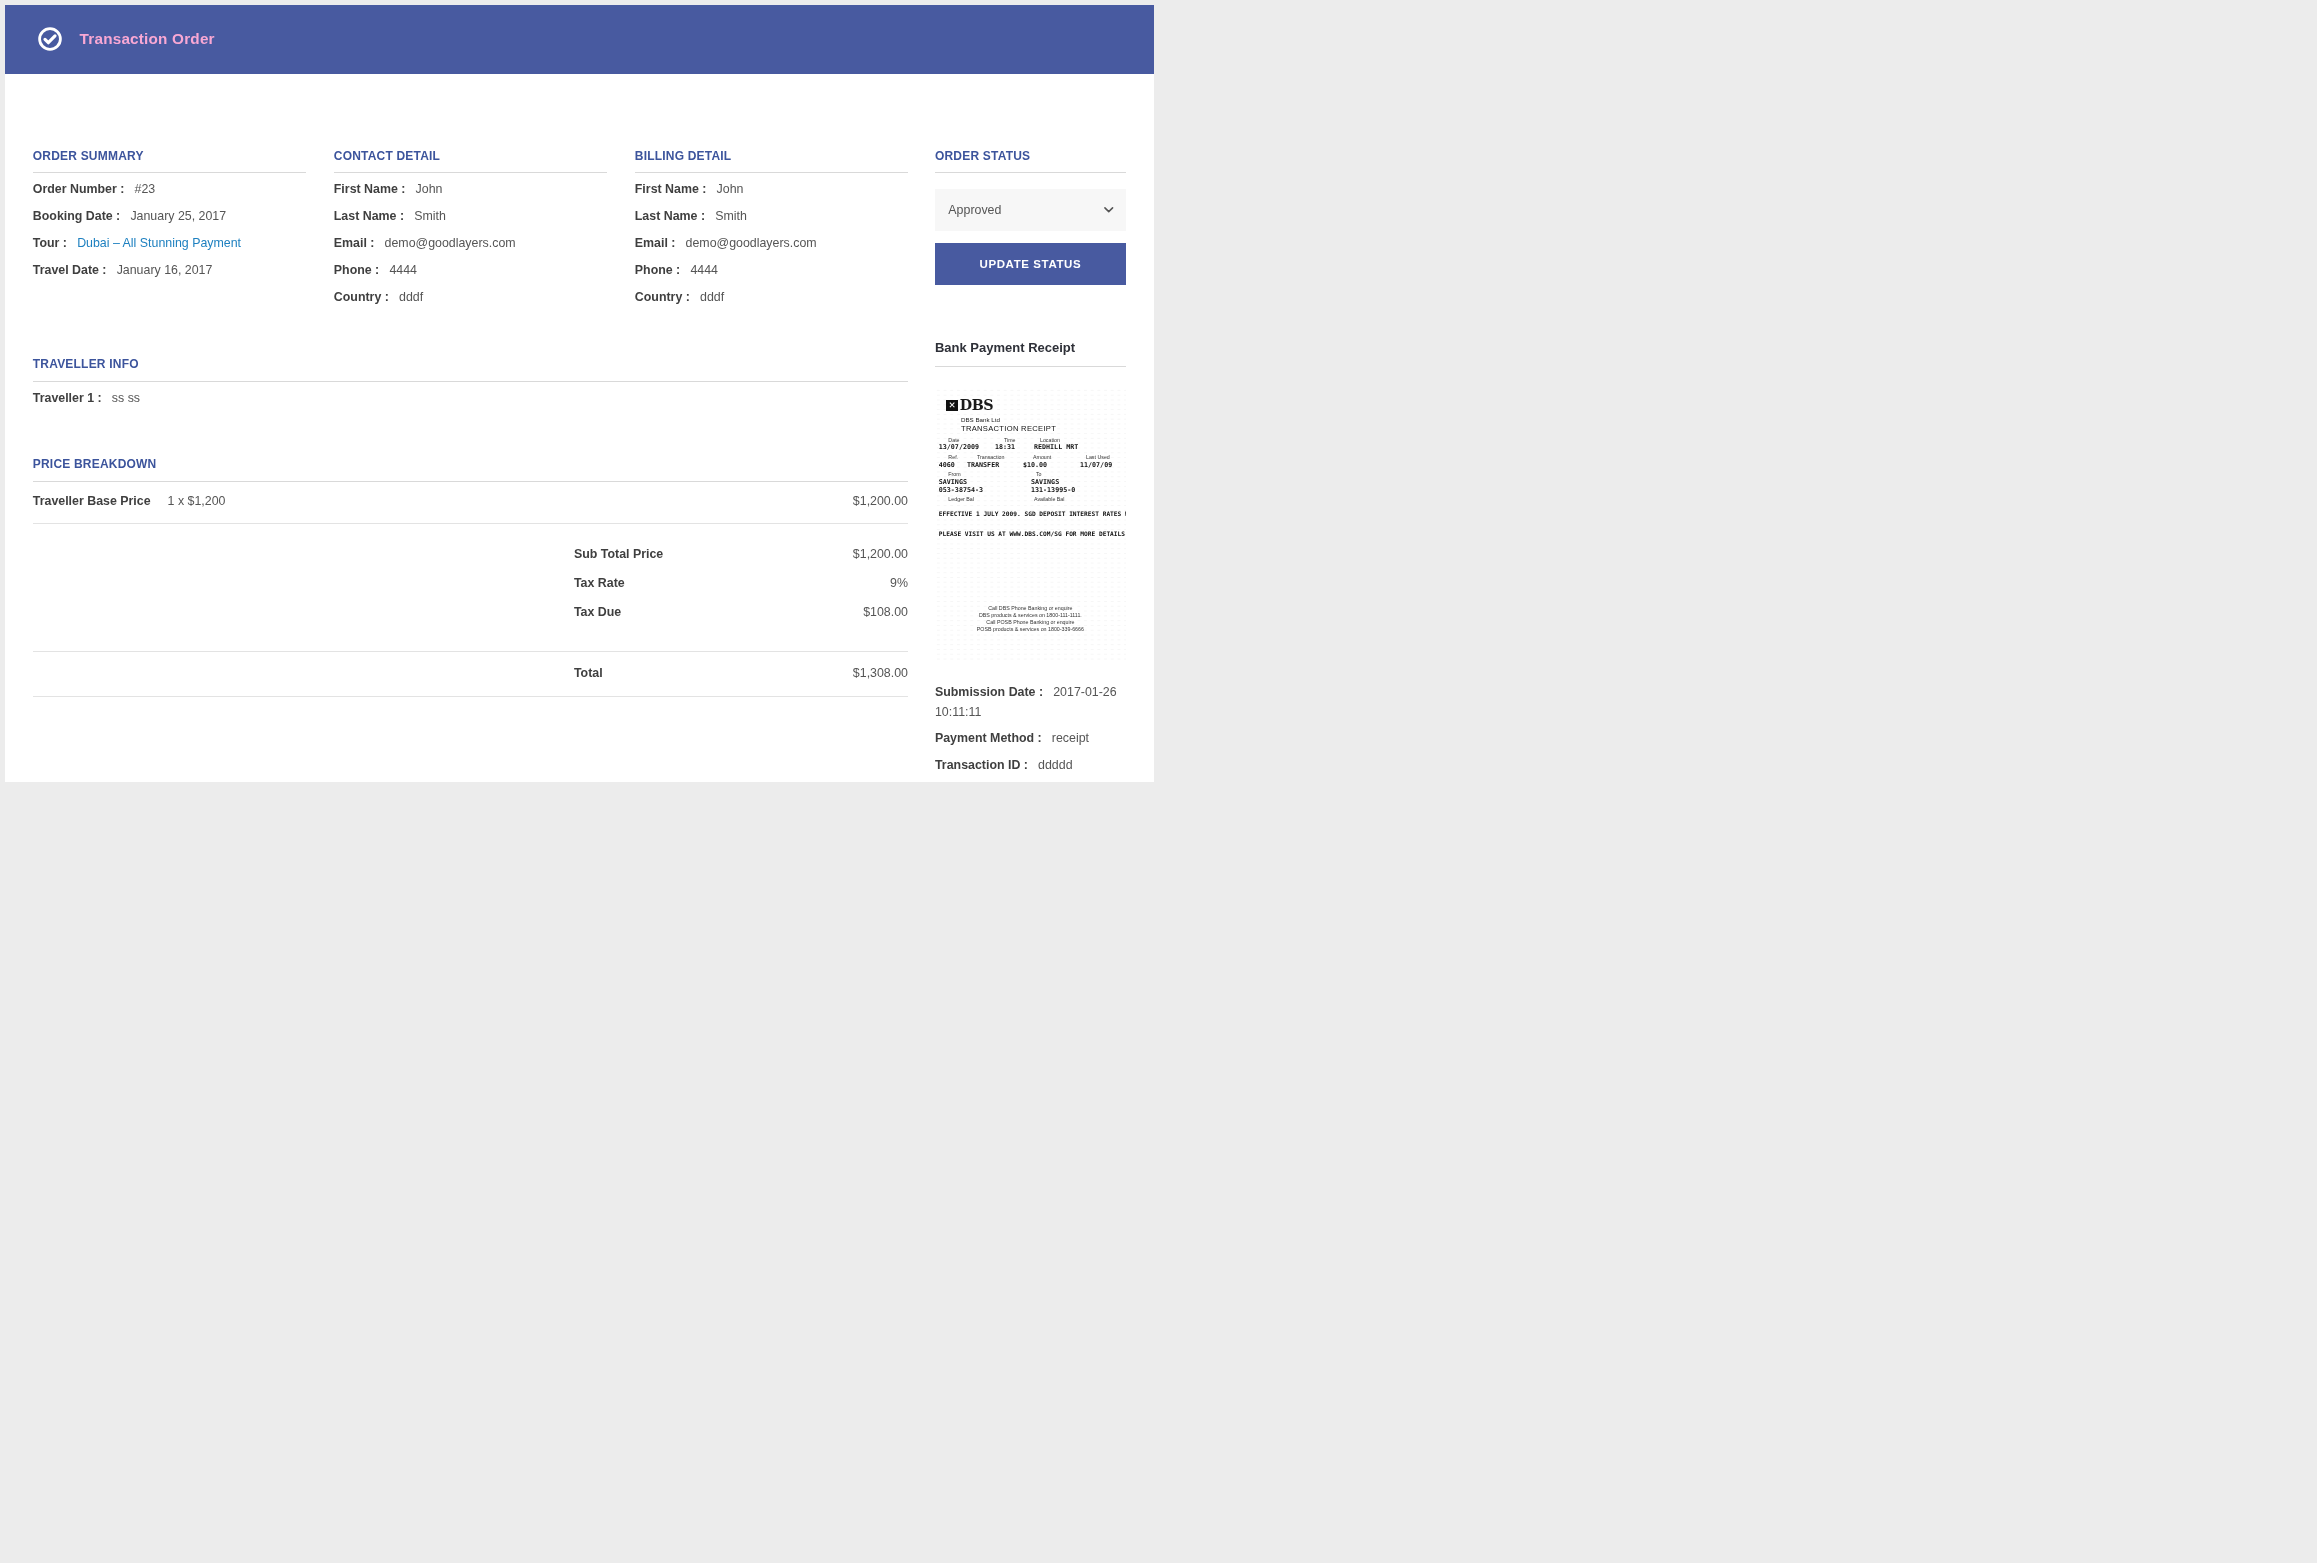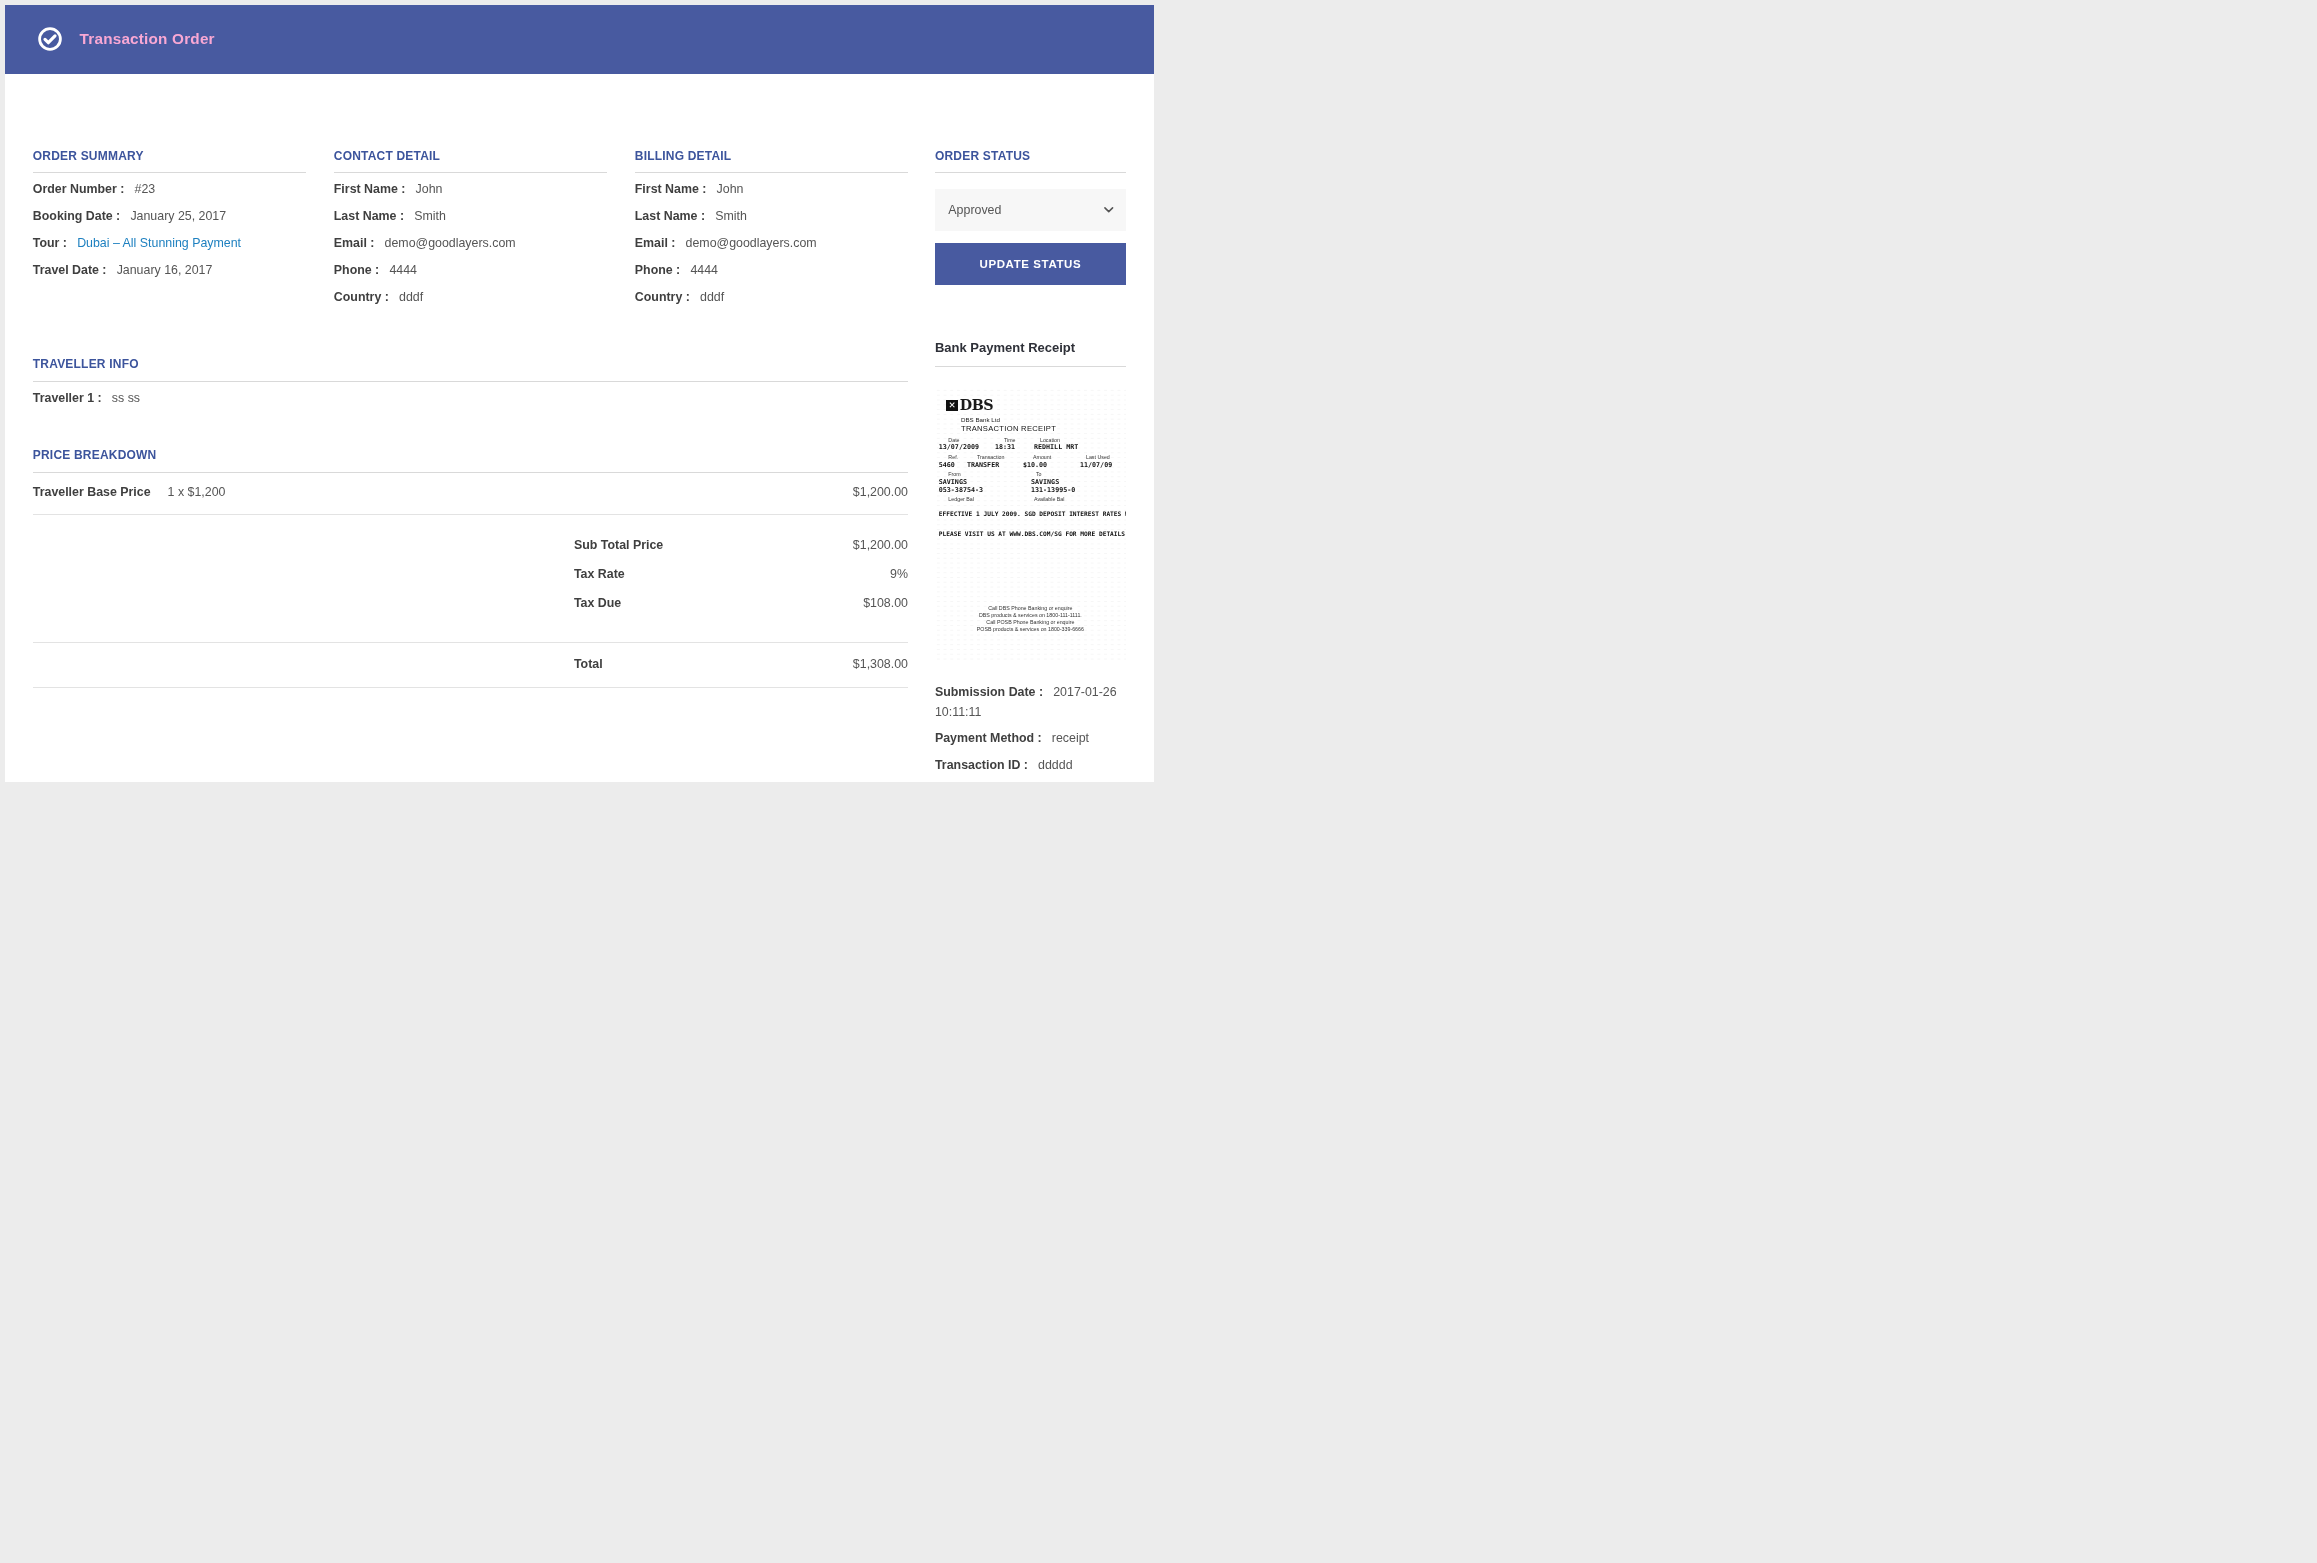--- a/index.html
+++ b/index.html
@@ -48,21 +48,21 @@
   }
   h2.sec-traveller,h2.sec-price{width:100%;}
 
   ul.fields{list-style:none;margin-top:3px;}
   ul.fields li{font-size:12.4px;line-height:27px;white-space:nowrap;}
   .lbl{font-weight:bold;color:var(--text-dark);}
   .val{color:var(--text-value);margin-left:6.7px;}
   a.tour-link{color:var(--link-blue);text-decoration:none;}
 
   .section-traveller{margin-top:44px;}
-  .section-price{margin-top:34px;}
+  .section-price{margin-top:43px;}
 
   
   .line-item{
     display:flex;align-items:baseline;
     padding:12.4px 0 14.3px;border-bottom:1px solid var(--light-divider);
     font-size:12.4px;
   }
   .line-item .detail{margin-left:17px;color:var(--text-value);}
   .line-item .amount{margin-left:auto;color:var(--text-value);}
 
@@ -292,21 +292,21 @@
         <span class="r-abs r-sm" style="top:49px;left:69px">Time</span>
         <span class="r-abs r-sm" style="top:49px;left:105px">Location</span>
         <span class="r-abs r-mono" style="top:55px;left:3.8px">13/07/2009</span>
         <span class="r-abs r-mono" style="top:55px;left:60px">18:31</span>
         <span class="r-abs r-mono" style="top:55px;left:99px">REDHILL MRT</span>
 
         <span class="r-abs r-sm" style="top:66px;left:13.4px">Ref.</span>
         <span class="r-abs r-sm" style="top:66px;left:42px">Transaction</span>
         <span class="r-abs r-sm" style="top:66px;left:98px">Amount</span>
         <span class="r-abs r-sm" style="top:66px;left:151px">Last Used</span>
-        <span class="r-abs r-mono" style="top:73px;left:3.8px">5460</span>
+        <span class="r-abs r-mono" style="top:73px;left:3.8px">4060</span>
         <span class="r-abs r-mono" style="top:73px;left:32px">TRANSFER</span>
         <span class="r-abs r-mono" style="top:73px;left:88px">$10.00</span>
         <span class="r-abs r-mono" style="top:73px;left:145px">11/07/09</span>
 
         <span class="r-abs r-sm" style="top:83px;left:13.4px">From</span>
         <span class="r-abs r-sm" style="top:83px;left:101px">To</span>
         <span class="r-abs r-mono" style="top:90px;left:3.8px">SAVINGS</span>
         <span class="r-abs r-mono" style="top:90px;left:96px">SAVINGS</span>
         <span class="r-abs r-mono" style="top:98px;left:3.8px">053-38754-3</span>
         <span class="r-abs r-mono" style="top:98px;left:96px">131-13995-0</span>

